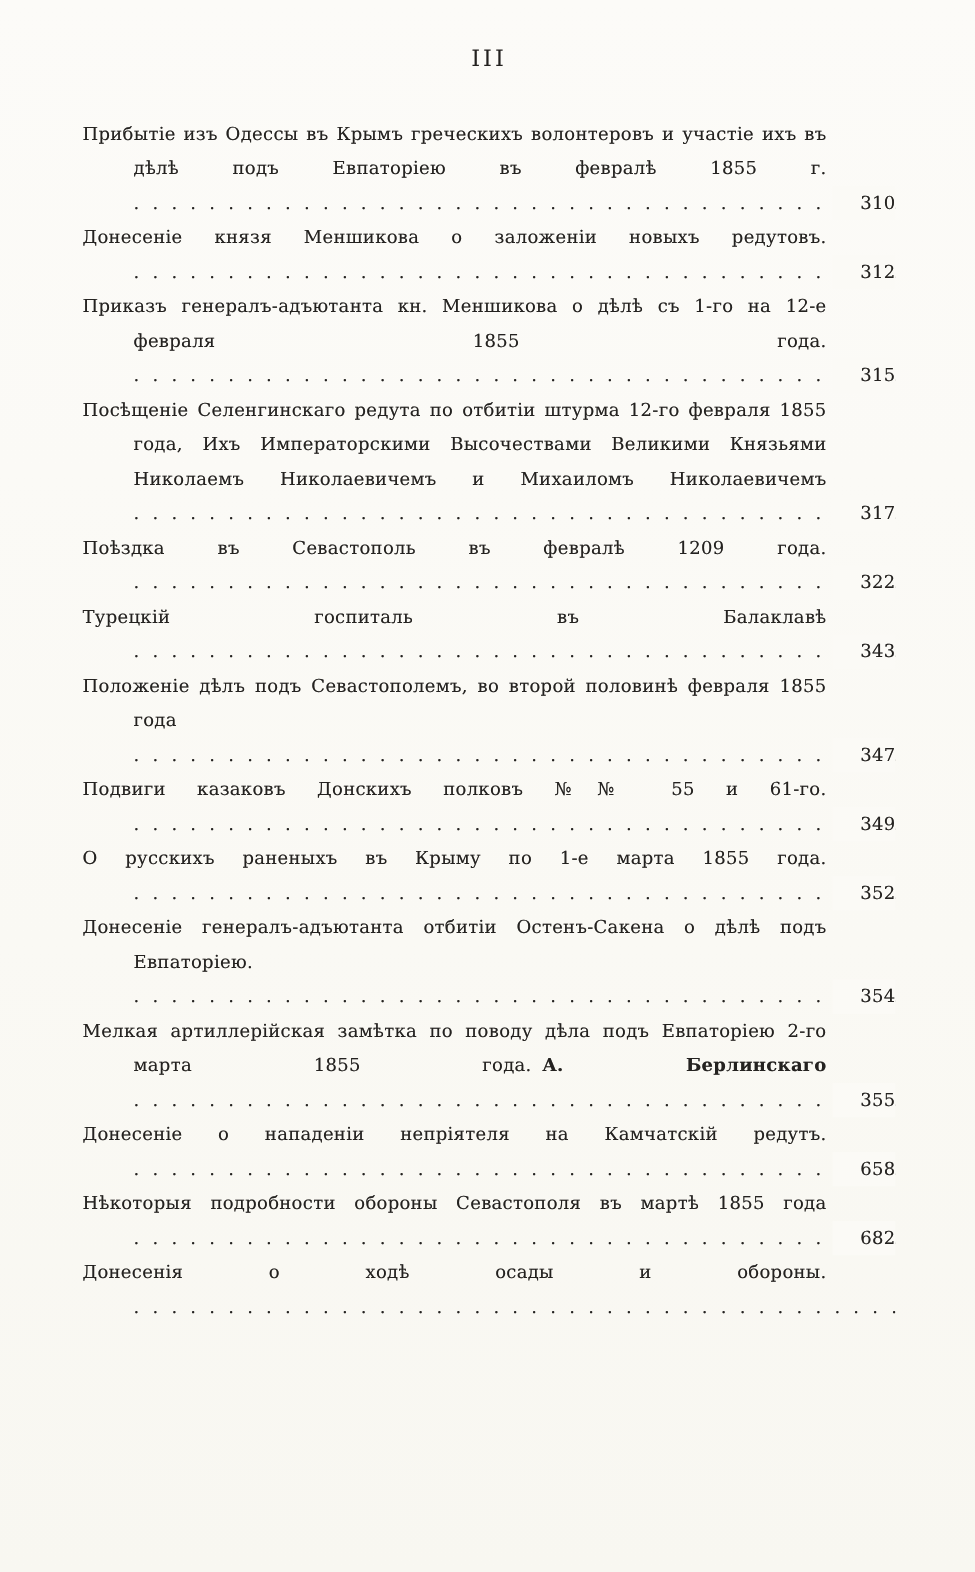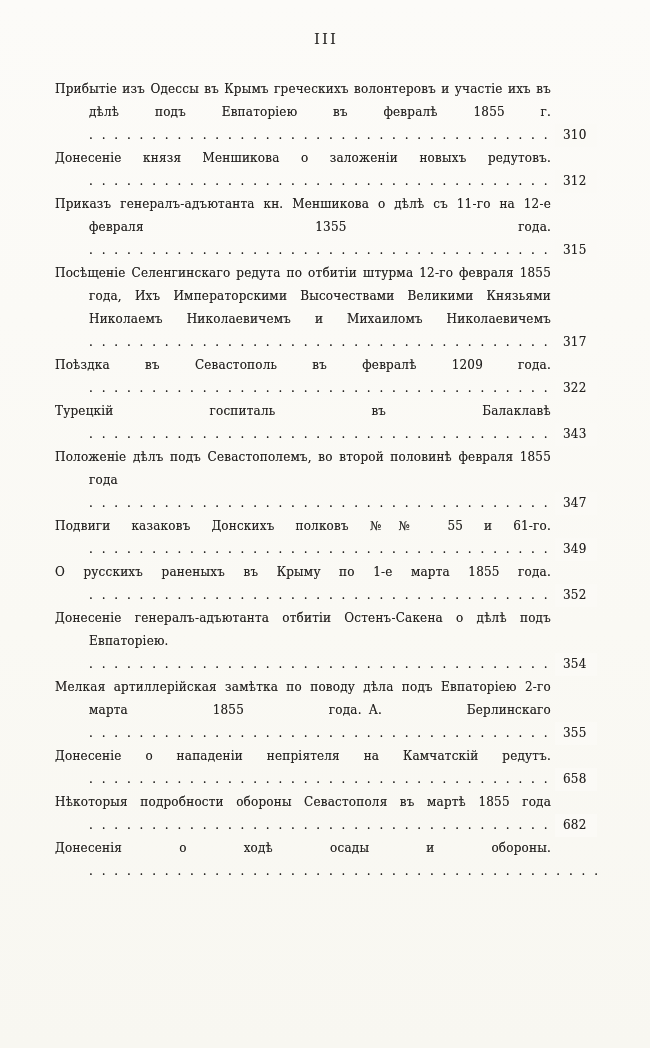--- a/index.html
+++ b/index.html
@@ -40,49 +40,50 @@
     letter-spacing:0.2px;
     text-shadow:0 0 0.4px rgba(20,18,16,0.45);
   }
   .t::after{
     content:" . . . . . . . . . . . . . . . . . . . . . . . . . . . . . . . . . . . . . . . . . . . . . . . . . . . . . . . . . . . . . . . . . . . . . . . . . . . . . . . .";
     white-space:nowrap;
     letter-spacing:2.5px;
     color:var(--ink);
   }
   .author{
-    font-weight:normal;
+    font-weight:bold;
     margin-left:7px;
     margin-top:34px;
   }
   .author:empty{ display:none; }
   .num{
     position:absolute;
     right:0;
     bottom:0;
     text-indent:0;
     min-width:42px;
+    text-align:right;
     background:var(--paper);
     padding-left:8px;
     line-height:23px;
   }
 </style>
 </head>
 <body>
 
 <div class="page">
   <div class="folio">III</div>
 
   <div class="toc">
 
     <p class="entry"><span class="t"><span>Прибытіе изъ Одессы въ Крымъ греческихъ волонтеровъ и участіе ихъ въ дѣлѣ подъ Евпаторіею въ февралѣ 1855 г.</span></span><span class="num">310</span></p>
 
     <p class="entry"><span class="t"><span>Донесеніе князя Меншикова о заложеніи новыхъ редутовъ.</span></span><span class="num">312</span></p>
 
-    <p class="entry"><span class="t"><span>Приказъ генералъ-адъютанта кн. Меншикова о дѣлѣ съ 11-го на 12-е февраля 1355 года.</span></span><span class="num">315</span></p>
+    <p class="entry"><span class="t"><span>Приказъ генералъ-адъютанта кн. Меншикова о дѣлѣ съ 1-го на 12-е февраля 1855 года.</span></span><span class="num">315</span></p>
 
     <p class="entry"><span class="t"><span>Посѣщеніе Селенгинскаго редута по отбитіи штурма 12-го февраля 1855 года, Ихъ Императорскими Высочествами Великими Князьями Николаемъ Николаевичемъ и Михаиломъ Николаевичемъ</span></span><span class="num">317</span></p>
 
     <p class="entry"><span class="t"><span>Поѣздка въ Севастополь въ февралѣ 1209 года.</span></span><span class="num">322</span></p>
 
     <p class="entry"><span class="t"><span>Турецкій госпиталь въ Балаклавѣ</span></span><span class="num">343</span></p>
 
 
     <p class="entry"><span class="t"><span>Положеніе дѣлъ подъ Севастополемъ, во второй половинѣ февраля 1855 года</span></span><span class="num">347</span></p>
 

